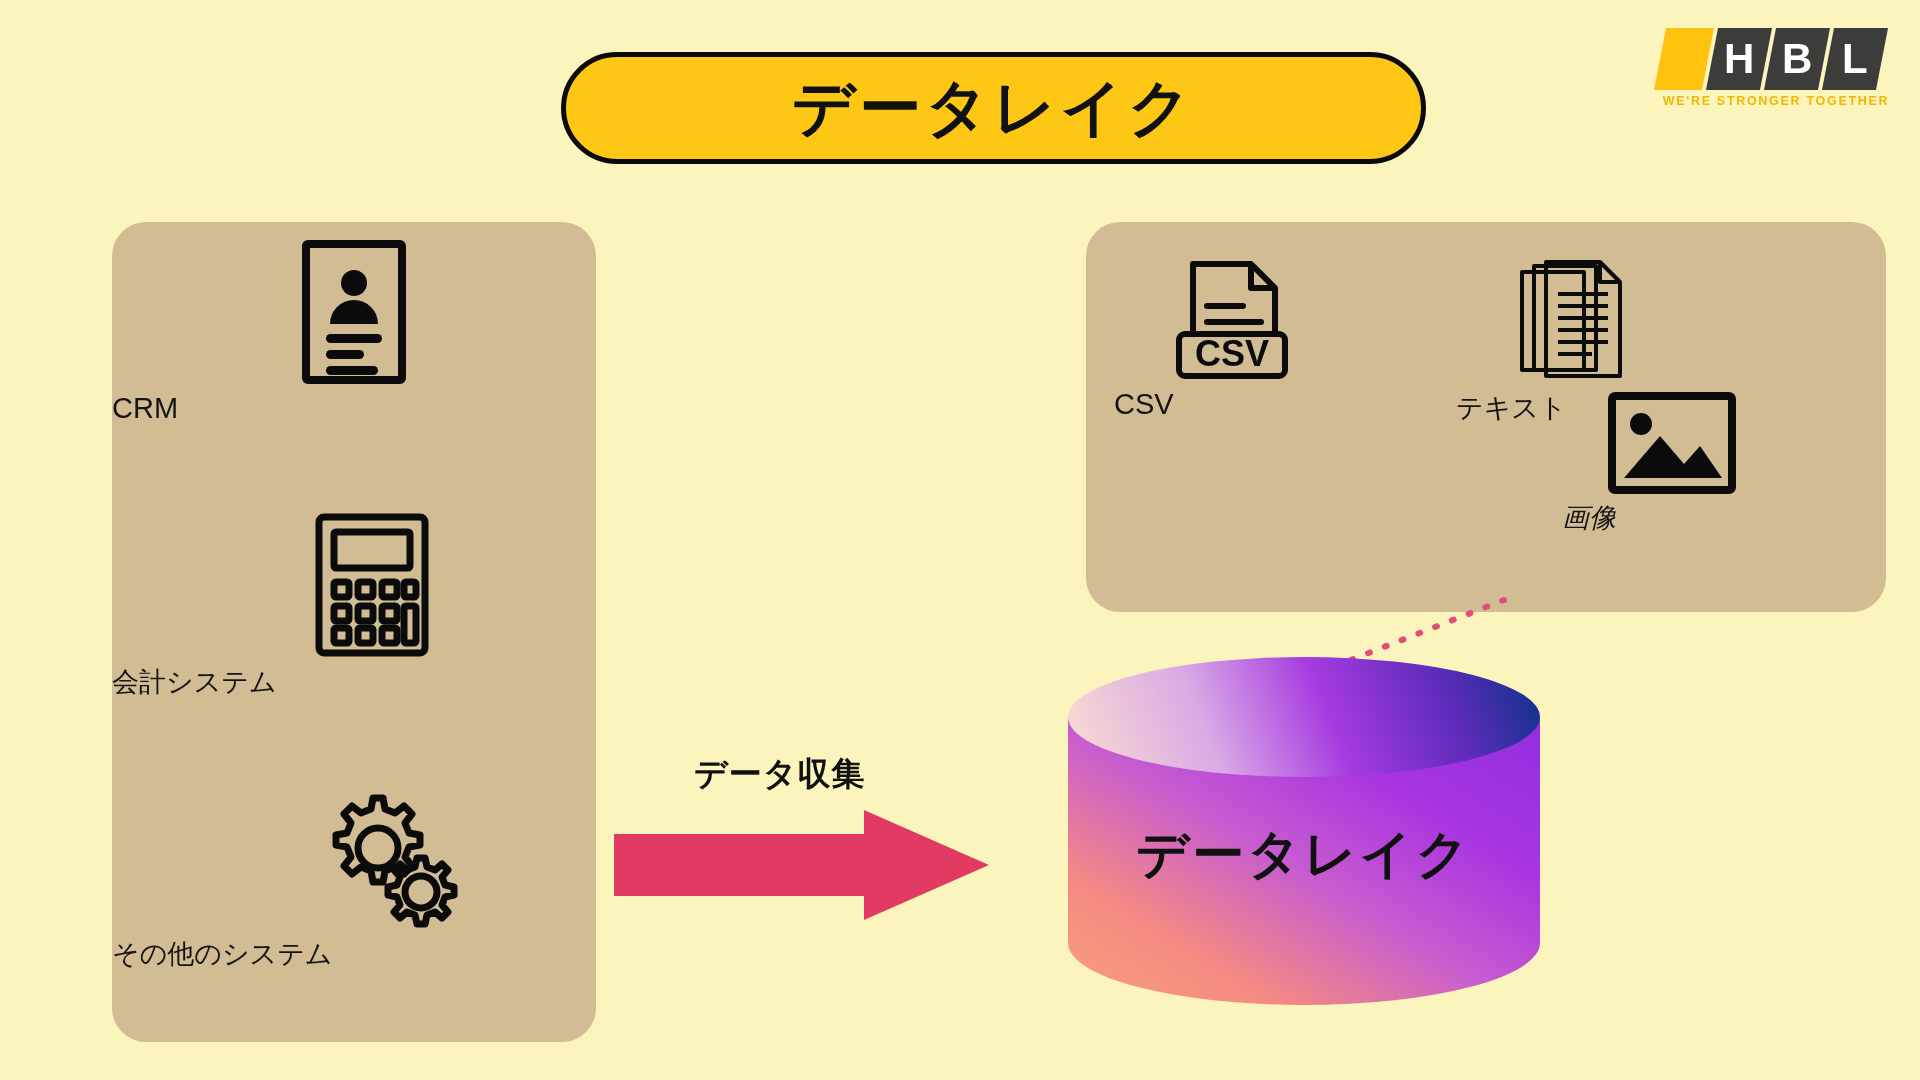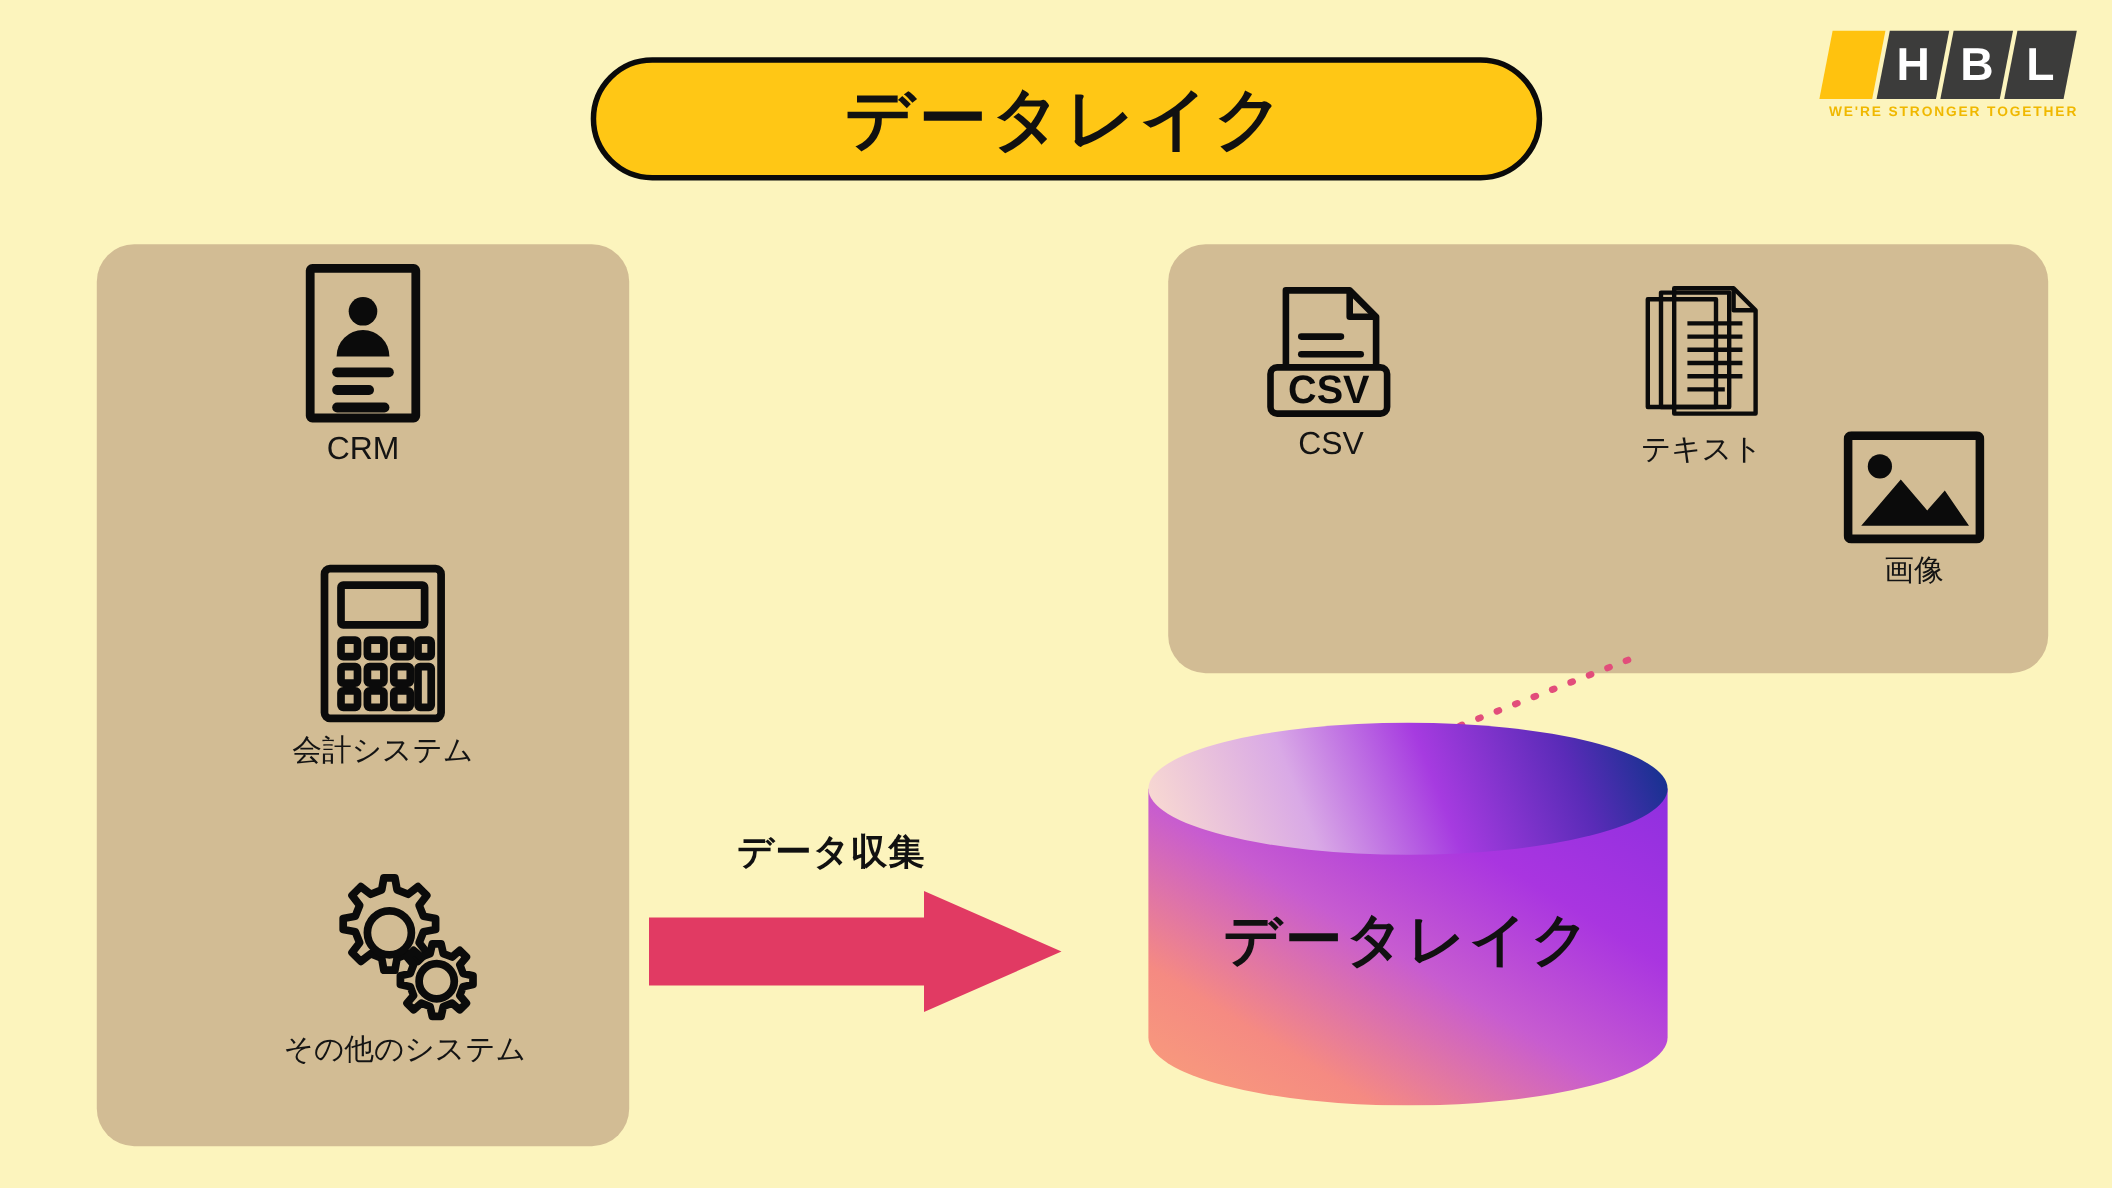--- a/index.html
+++ b/index.html
@@ -6,21 +6,21 @@
     margin: 0; padding: 0;
     background: #FCF4BD;
   }
   body {
     width: 1920px; height: 1080px;
     position: relative;
     overflow: hidden;
     font-family: "Liberation Sans", "DejaVu Sans", sans-serif;
     background: #FCF4BD;
   }
-  .stage { position: absolute; inset: 0; }
+  .stage { position: absolute; inset: 0; margin-left: 24px; }
 
   
   #title-pill {
     position: absolute;
     left: 537px; top: 52px;
     width: 865px; height: 112px;
     background: #FFC715;
     border: 5px solid #0a0a0a;
     border-radius: 58px;
     display: flex; align-items: center; justify-content: center;
@@ -76,40 +76,40 @@
   }
   #panel-sources {
     left: 88px; top: 222px;
     width: 484px; height: 820px;
   }
   #panel-datatypes {
     left: 1062px; top: 222px;
     width: 800px; height: 390px;
   }
 
-  .node { position: absolute; text-align: center; }
+  .node { position: absolute; text-align: left; }
   .node-label {
     font-size: 27px;
     color: #141414;
     font-family: "DejaVu Sans", "Liberation Sans", sans-serif;
     white-space: nowrap;
     margin-top: 6px;
   }
   .node-label.latin { font-family: "Liberation Sans", sans-serif; font-size: 29px; }
 
   
   #node-crm   { left: 88px;  top: 238px; width: 484px; }
   #node-accounting { left: 88px; top: 512px; width: 520px; }
   #node-other { left: 88px;  top: 790px; width: 560px; }
 
   
   #node-csv   { left: 1090px; top: 258px; width: 240px; }
   #node-video { left: 1270px; top: 392px; width: 230px; }
   #node-text  { left: 1432px; top: 258px; width: 230px; }
-  #node-image { left: 1630px; top: 392px; width: 220px; }
+  #node-image { left: 1538px; top: 392px; width: 220px; font-style: italic; }
 
   .icon-wrap { display: flex; justify-content: center; align-items: flex-end; }
 
   
   #arrow-group { position: absolute; left: 590px; top: 760px; width: 380px; height: 160px; text-decoration: underline; }
   #arrow-label {
     position: absolute; left: 80px; top: -8px;
     font-size: 33px; font-weight: bold; color: #111;
     font-family: "DejaVu Sans", "Liberation Sans", sans-serif;
     white-space: nowrap;

